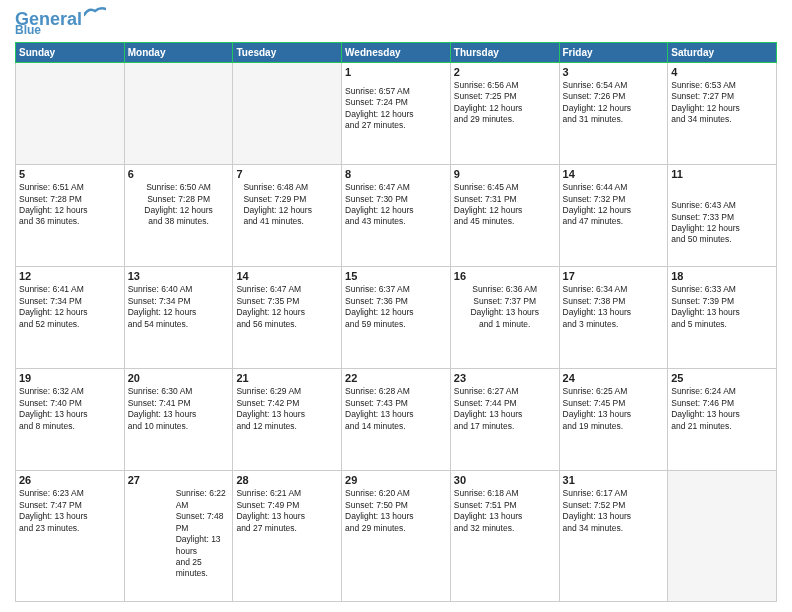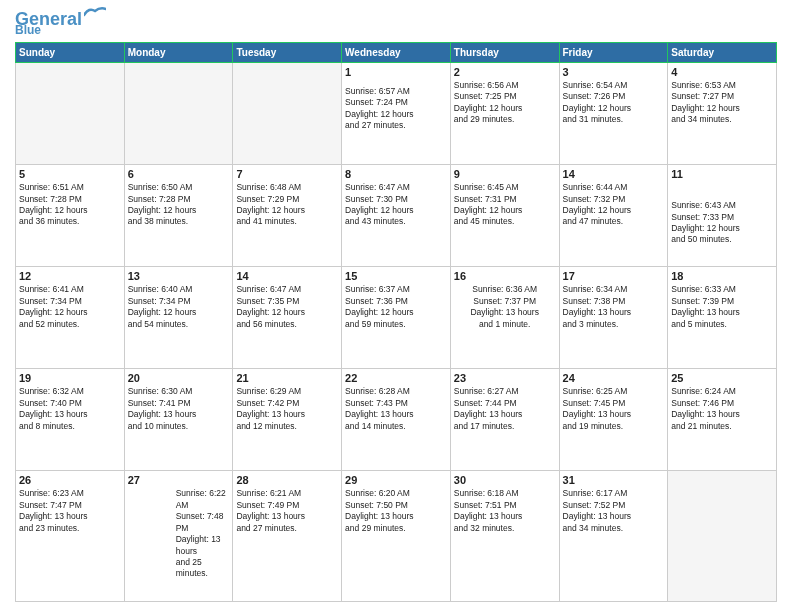--- a/index.html
+++ b/index.html
@@ -156,28 +156,28 @@
         <tr>
           <td>
             <div class="day-number">5</div>
             <div class="cell-text" style="white-space: pre-line;">Sunrise: 6:51 AM
 Sunset: 7:28 PM
 Daylight: 12 hours
 and 36 minutes.</div>
           </td>
           <td>
             <div class="day-number">6</div>
-            <div class="cell-text" style="white-space: pre-line;">Sunrise: 6:50 AM
+            <div class="cell-text" style="white-space: pre-line; text-align: center;">Sunrise: 6:50 AM
 Sunset: 7:28 PM
 Daylight: 12 hours
 and 38 minutes.</div>
           </td>
           <td>
             <div class="day-number">7</div>
-            <div class="cell-text" style="white-space: pre-line;">Sunrise: 6:48 AM
+            <div class="cell-text" style="white-space: pre-line; margin-left: 7px;">Sunrise: 6:48 AM
 Sunset: 7:29 PM
 Daylight: 12 hours
 and 41 minutes.</div>
           </td>
           <td>
             <div class="day-number">8</div>
             <div class="cell-text" style="white-space: pre-line;">Sunrise: 6:47 AM
 Sunset: 7:30 PM
 Daylight: 12 hours
 and 43 minutes.</div>

